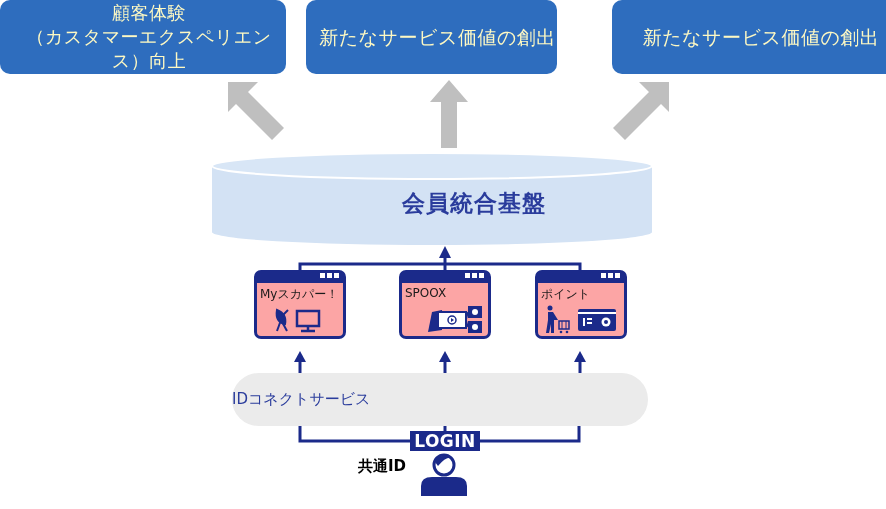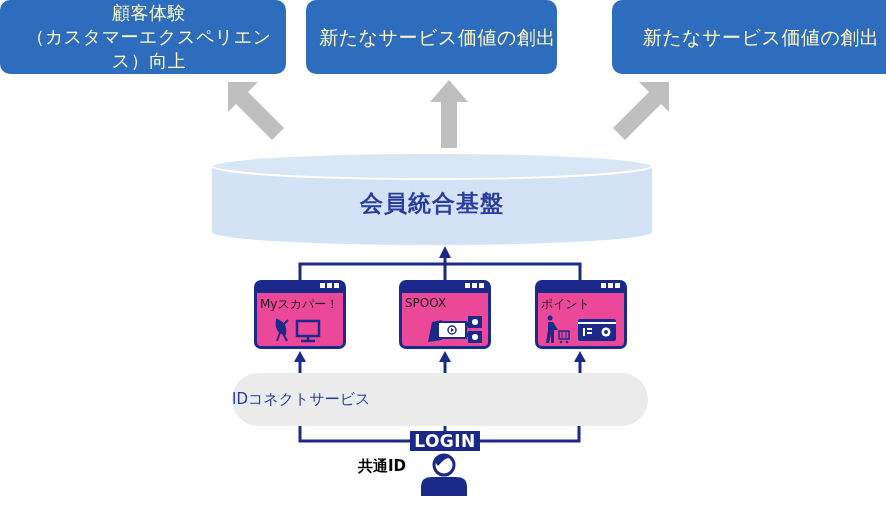--- a/index.html
+++ b/index.html
@@ -46,32 +46,33 @@
     .platform-label {
       position: absolute;
       left: 212px;
       width: 440px;
       top: 188px;
       text-align: center;
       color: #2A3C9C;
       font-size: 23px;
       font-weight: bold;
       letter-spacing: 1px;
+      padding-left: 42px;
     }
 
     .app-window {
       position: absolute;
-      top: 280px;
+      top: 270px;
       width: 92px;
       height: 69px;
       box-sizing: border-box;
       border: 3px solid #1B2A8A;
       border-top-width: 13px;
       border-radius: 7px;
-      background: #ec4899;
+      background: #fca5a5;
     }
     #app-1 { left: 254px; }
     #app-2 { left: 399px; }
     #app-3 { left: 535px; }
     .app-window .dots {
       position: absolute;
       right: 4px;
       top: -10px;
       display: flex;
       gap: 2px;

